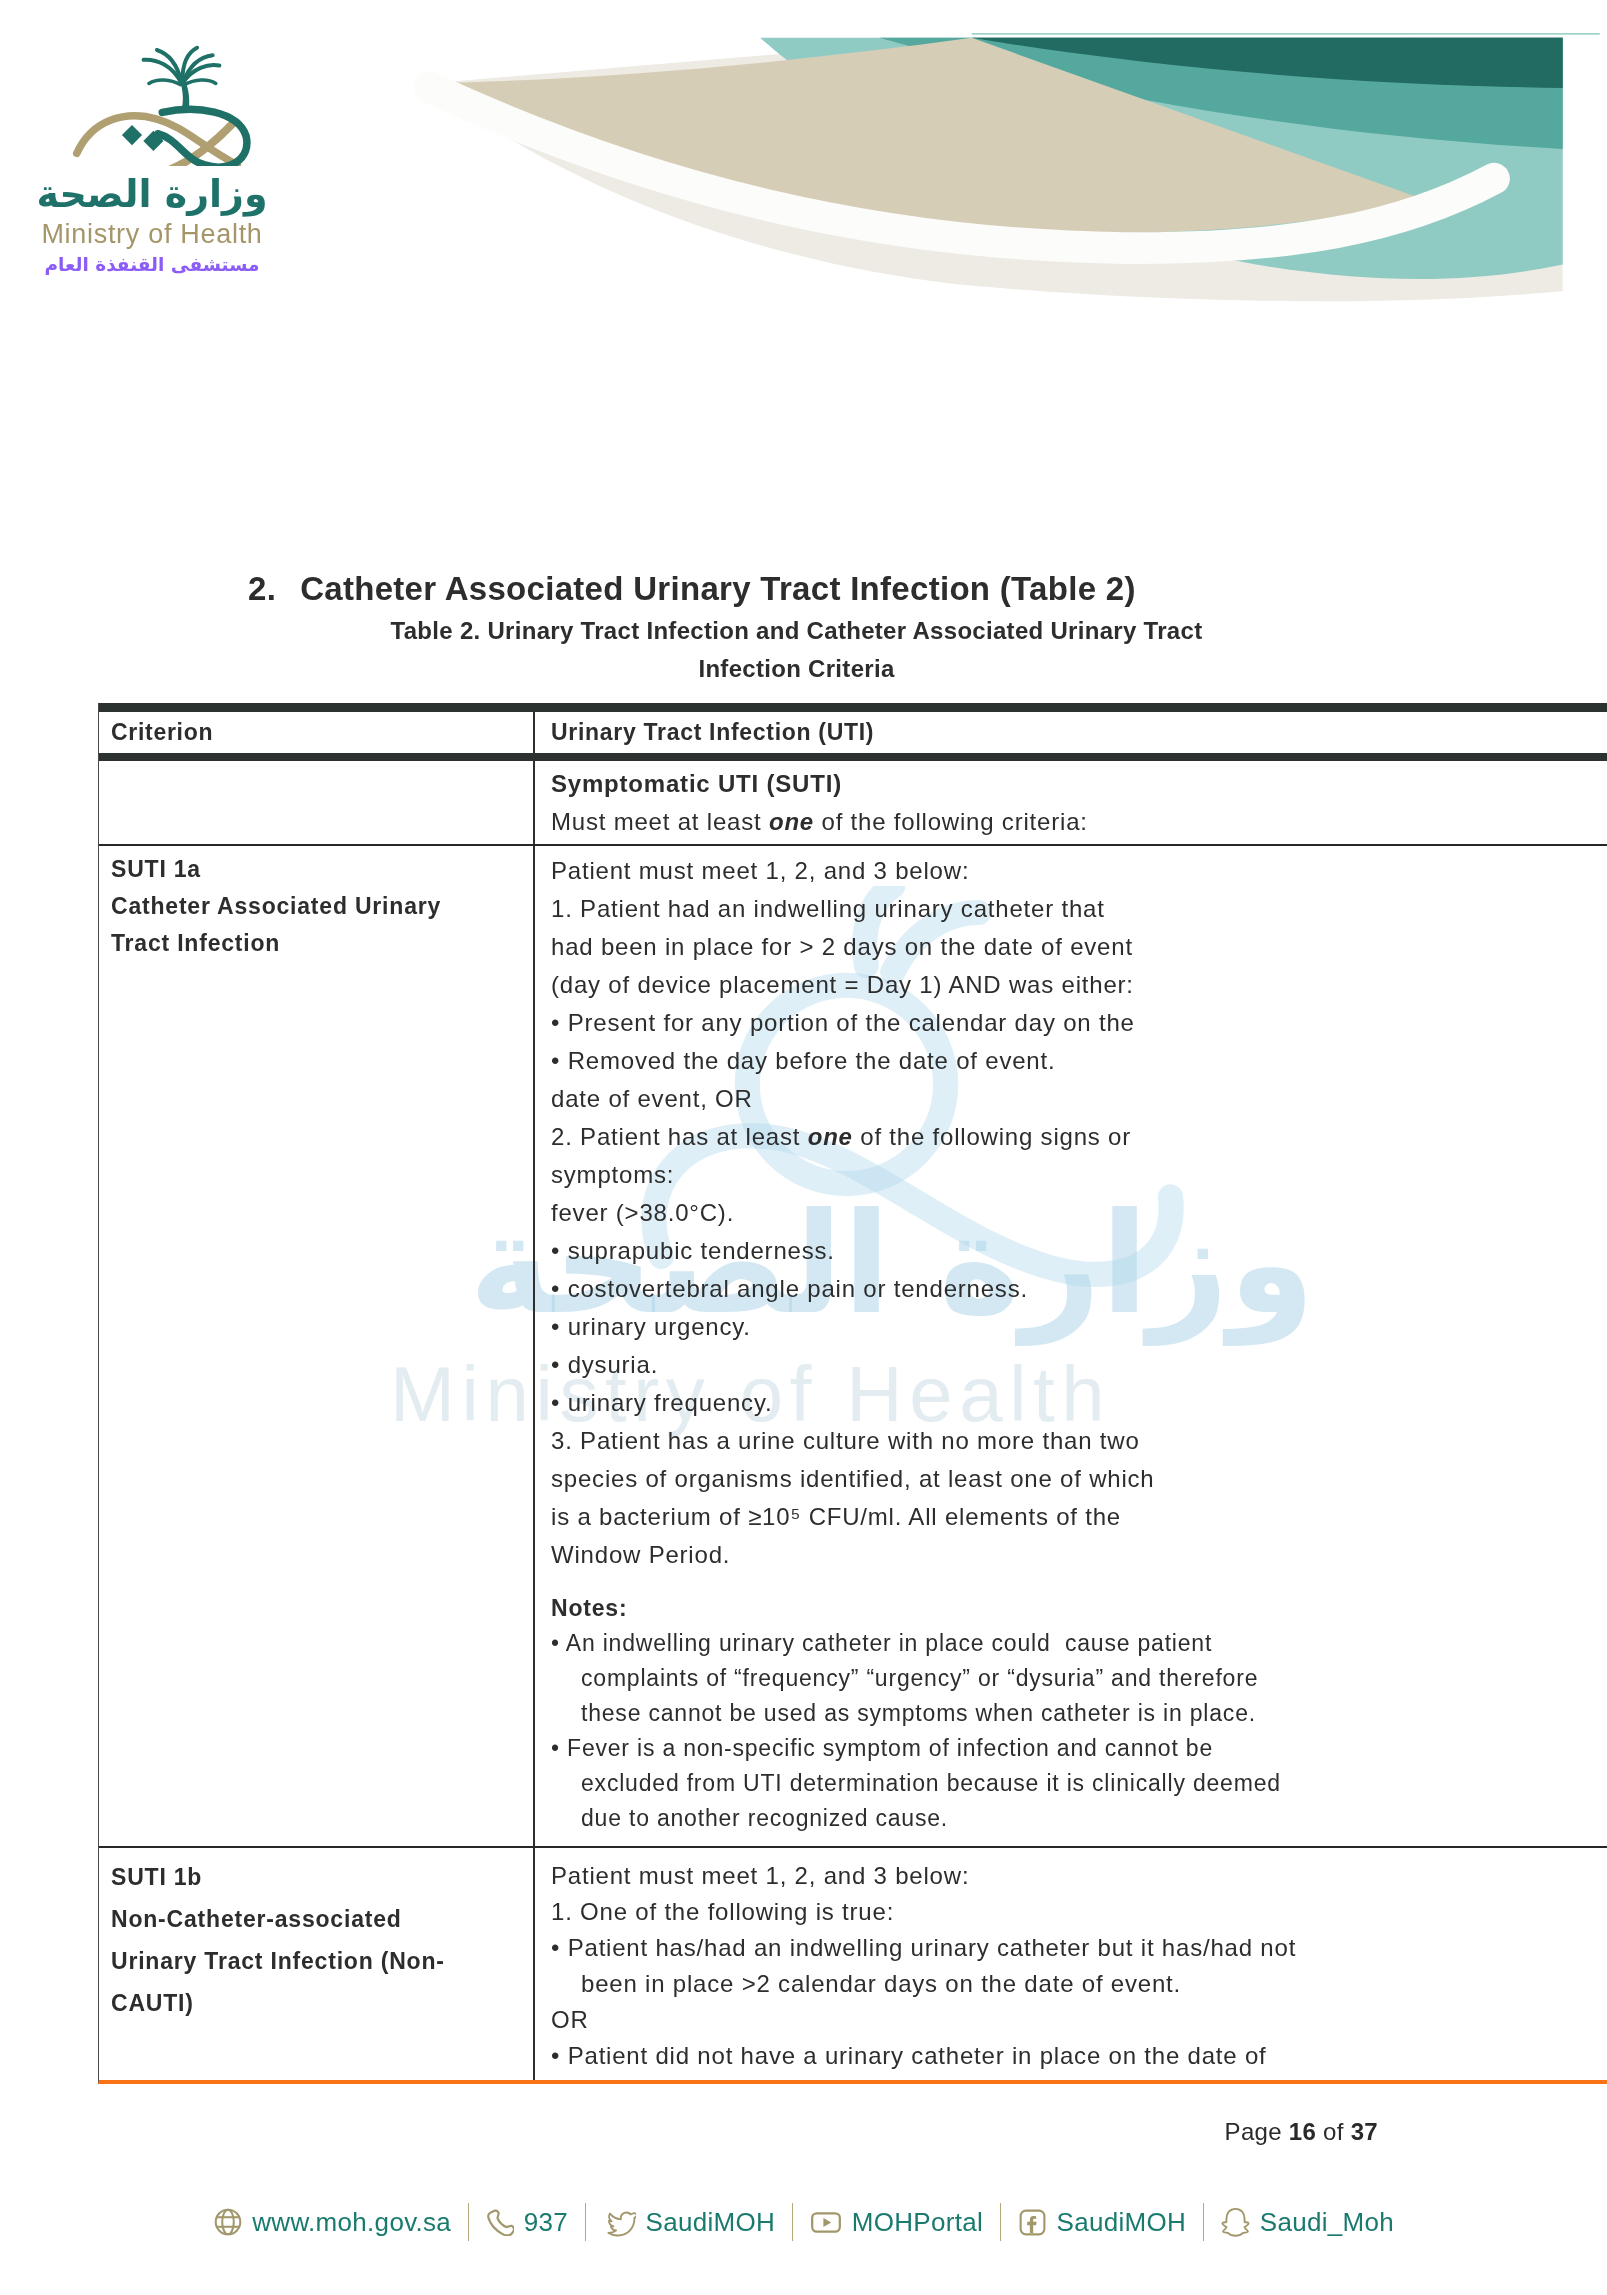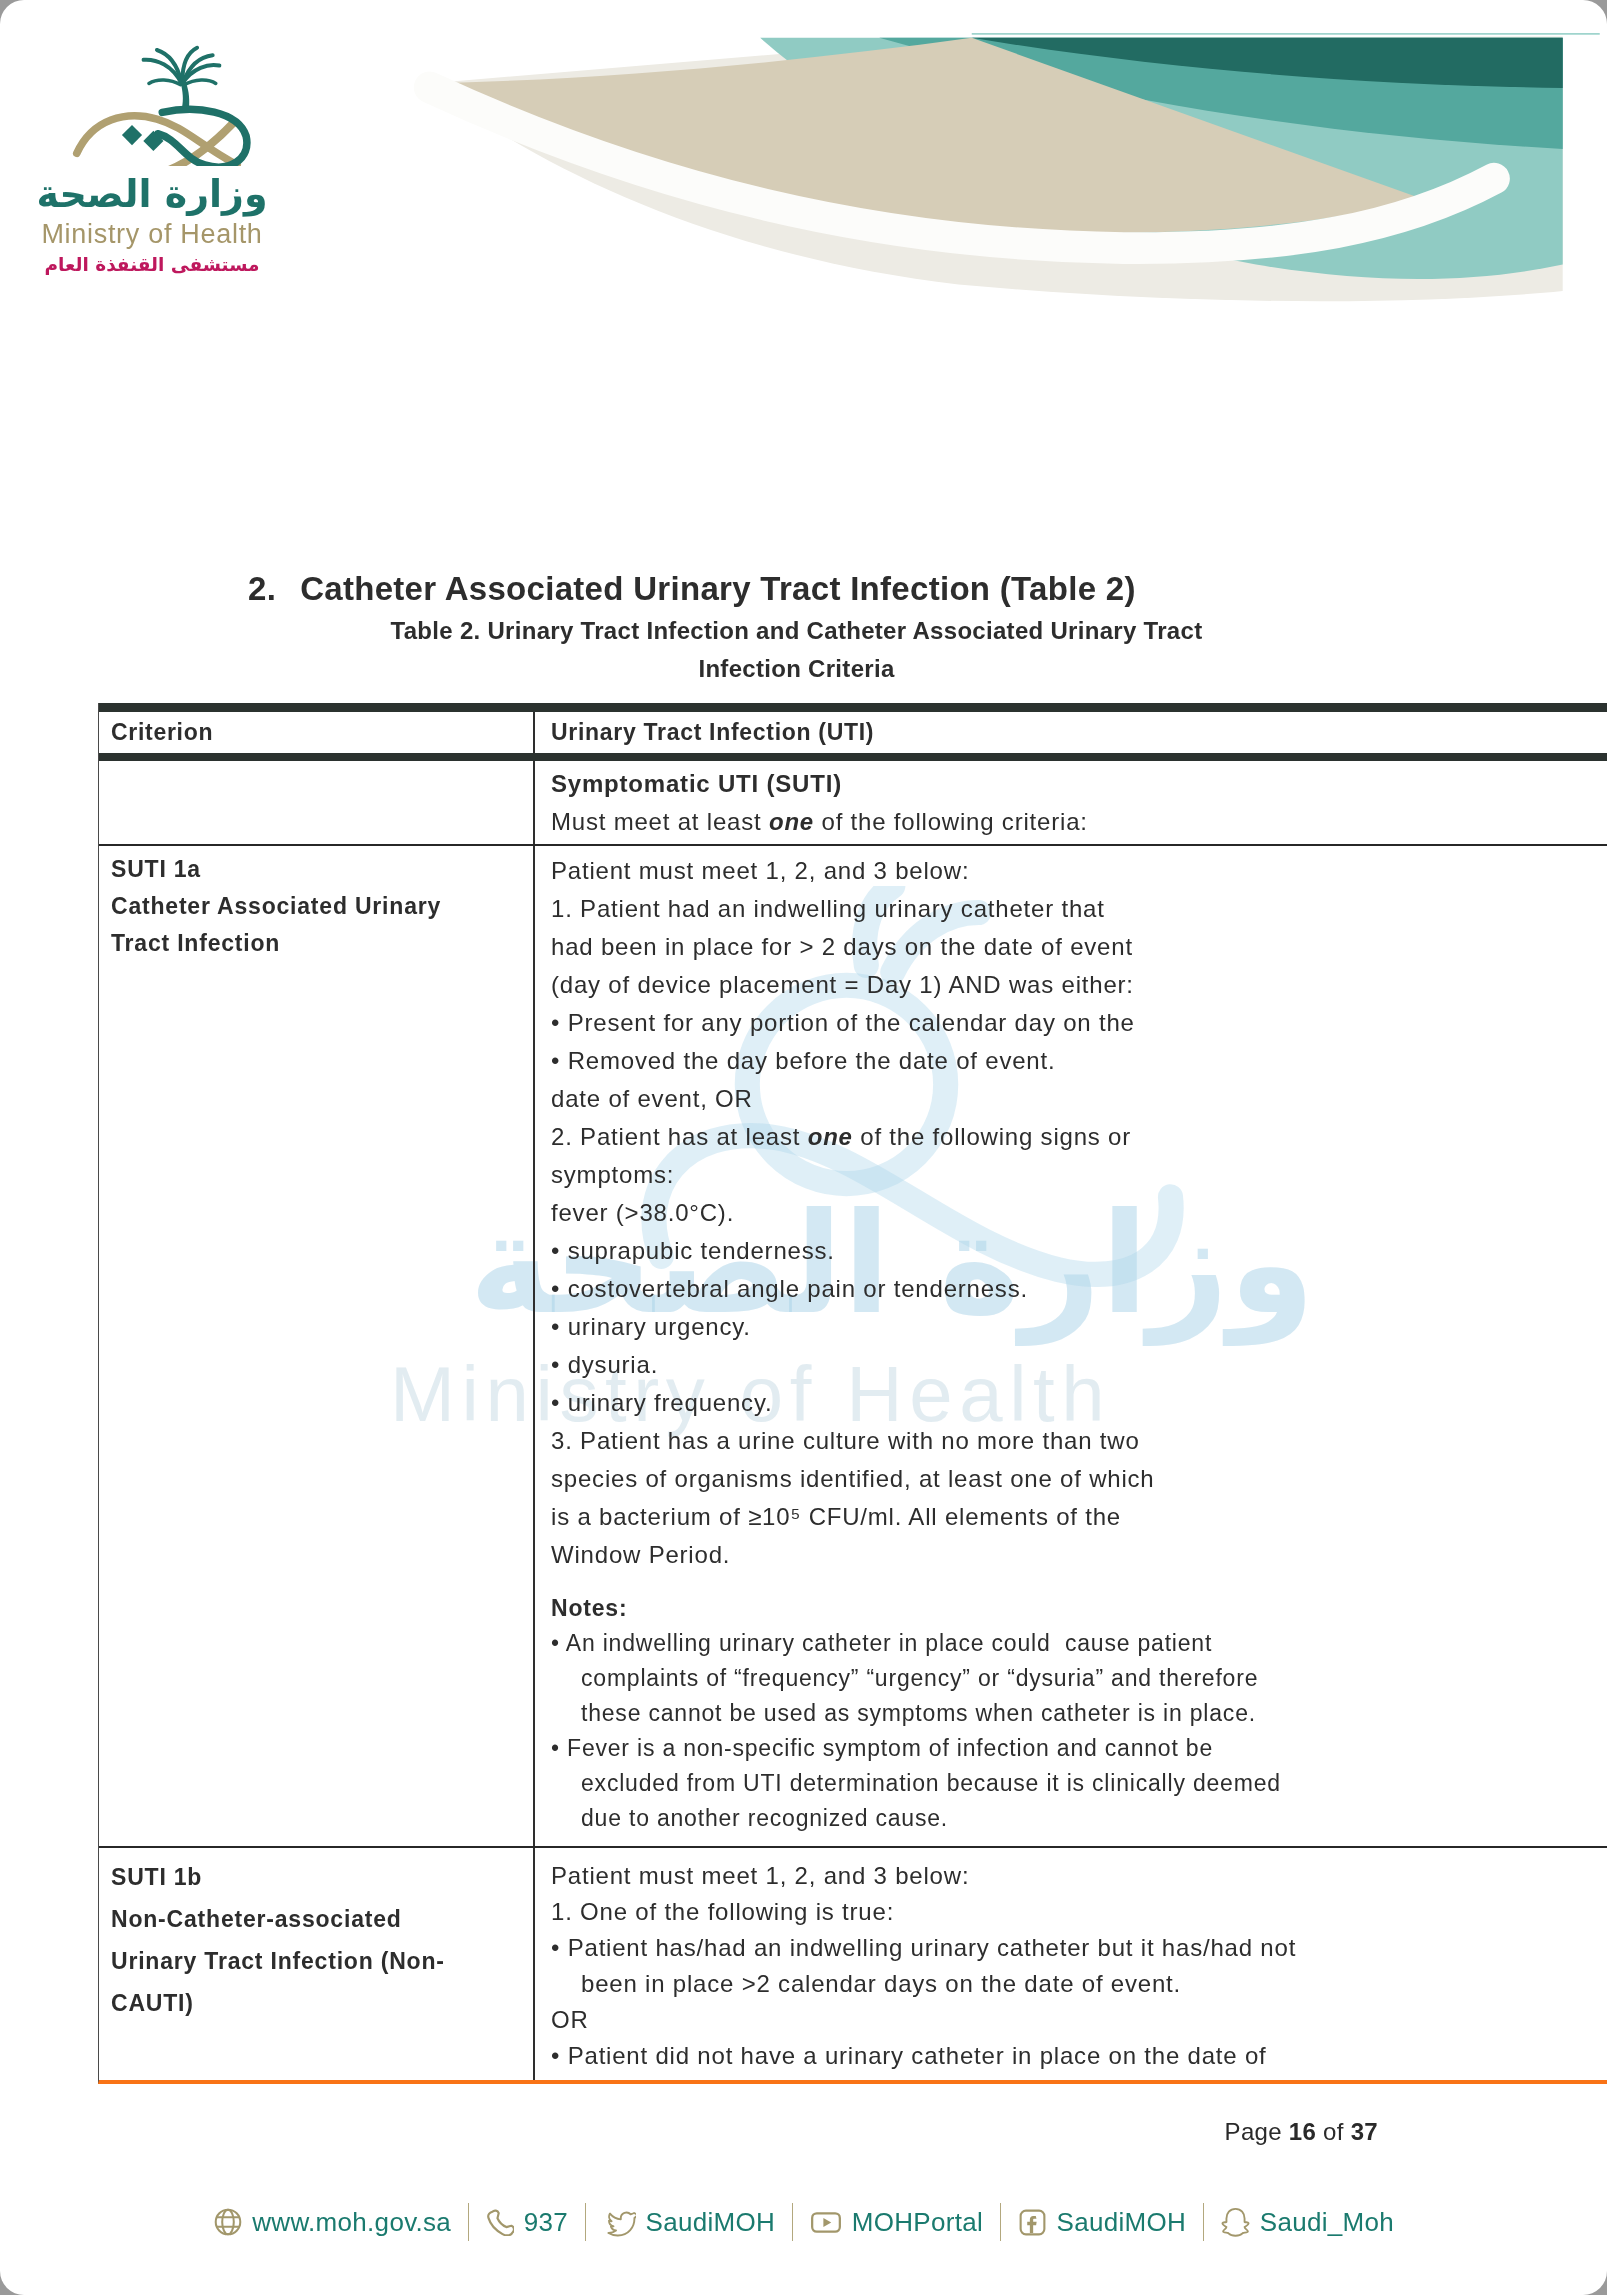--- a/index.html
+++ b/index.html
@@ -1,27 +1,27 @@
 <!DOCTYPE html>
 <html style="font-size:10.6px"><head>
 <meta charset="utf-8">
 <style>
   html,body{margin:0;padding:0;background:#9a9a9a;}
   .page{
     position:relative;width:1607px;height:2295px;background:#ffffff;overflow:hidden;
-    font-family:"Liberation Sans",sans-serif;color:#2d2d2d;margin:0 auto;border-radius:24px;
+    font-family:"Liberation Sans",sans-serif;color:#2d2d2d;margin:0 auto;
   }
   .arabic{font-family:"DejaVu Sans",sans-serif;}
   
   #wave{position:absolute;top:0;left:0;z-index:1;}
   
   #logo-block{position:absolute;left:33px;top:32px;width:238px;z-index:2;text-align:center;}
   #logo-arabic{font-size:38px;font-weight:bold;color:#1e7269;margin-top:4px;letter-spacing:0.7px;}
   #logo-english{font-size:27px;color:#a59669;margin-top:2.6px;letter-spacing:0.7px;}
-  #logo-hospital{font-size:18.5px;font-weight:bold;color:#be185d;margin-top:4px;}
+  #logo-hospital{font-size:18.5px;font-weight:bold;color:#8b5cf6;margin-top:4px;}
   
   .wm{position:absolute;z-index:1;pointer-events:none;}
   #wm-arabic{left:469px;top:1183px;font-size:139px;color:rgba(167,209,231,0.50);font-weight:bold;letter-spacing:2.6px;}
   #wm-english{left:390px;top:1349px;font-size:78px;color:rgba(186,210,222,0.42);letter-spacing:6.6px;}
   
   #heading{position:absolute;left:248px;top:570px;z-index:2;font-size:33px;font-weight:bold;letter-spacing:0.3px;}
   #heading .hnum{margin-right:24px;}
   #table-title{position:absolute;left:99px;top:612px;width:1395px;z-index:2;text-align:center;
     font-size:24px;font-weight:bold;line-height:38px;letter-spacing:0.3px;}
   

